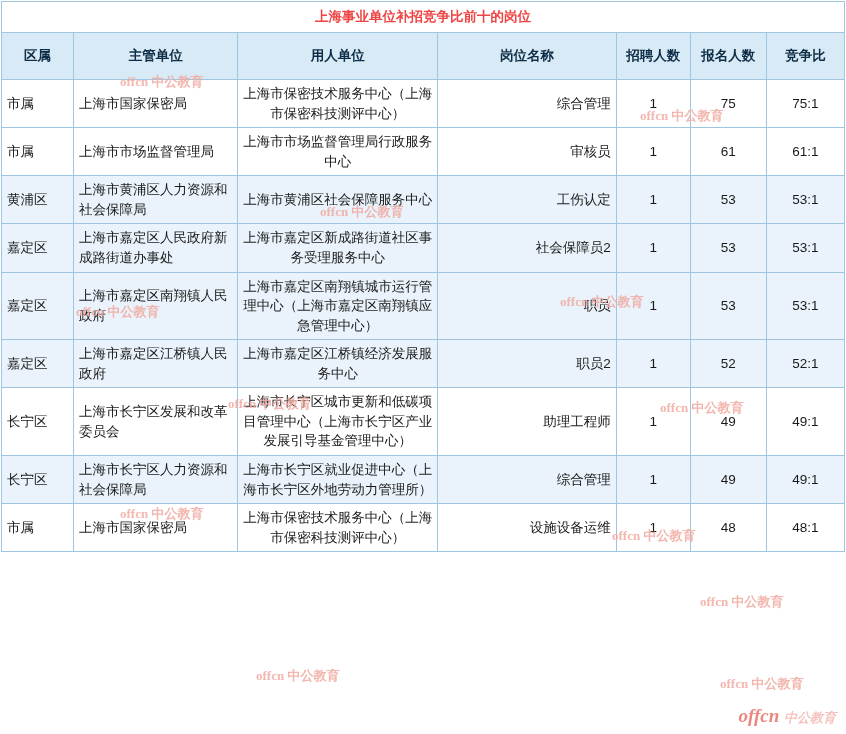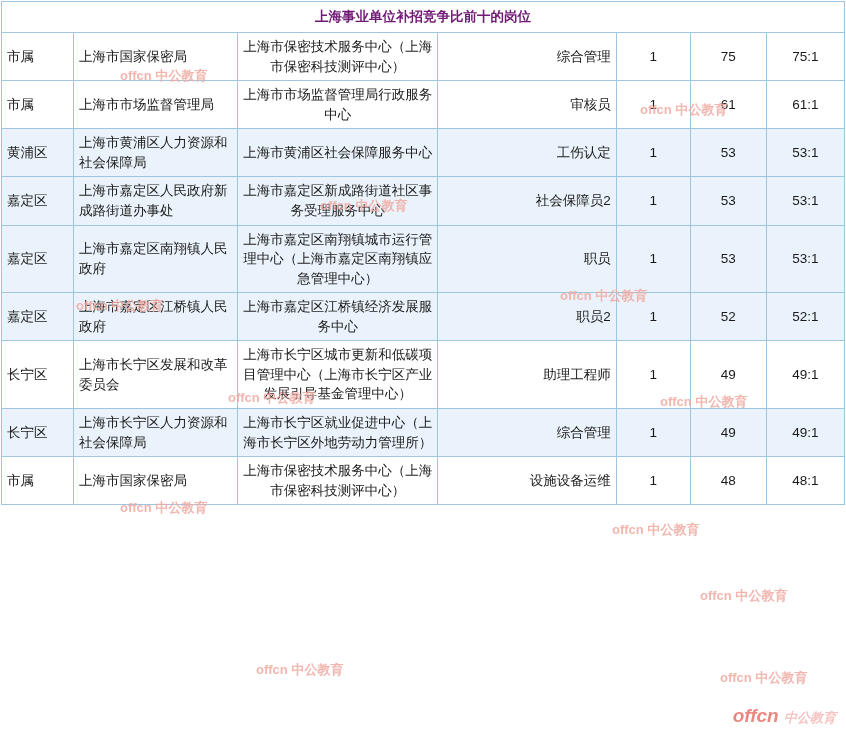--- a/index.html
+++ b/index.html
@@ -37,21 +37,21 @@
   }
   
   .title-cell {
     background: #ffffff;
     text-align: center;
     font-weight: bold;
     font-size: 14.5px;
     height: 22px;
     padding: 5px 4px;
     border: 1px solid #9fc6e0;
-    color: #701a75;
+    color: #ef4444;
   }
   
   .hdr th {
     background: #d9eaf7;
     text-align: center;
     font-weight: bold;
     color: #0d2c45;
     height: 38px;
     font-size: 13.5px;
   }
@@ -77,21 +77,22 @@
 
   
   .wm {
     position: absolute;
     pointer-events: none;
     font-size: 13px;
     font-weight: bold;
     color: #f0aaa2;
     opacity: 0.85;
     white-space: nowrap;
-    font-family: Liberation Sans, sans-serif;
+    font-family: Liberation Serif, serif;
+    margin-top: 6px;
   }
   .wm-big {
     font-size: 19px;
     color: #e8736a;
     font-style: italic;
     font-weight: bold;
   }
   .wm-faint { opacity: 0.5; }
 </style>
 </head>
@@ -105,20 +106,29 @@
         <col class="c-1">
         <col class="c-2">
         <col class="c-3">
       <col class="c-4">
         <col class="c-5">
         <col class="c-6">
     </colgroup>
     <tbody>
       <tr>
         <td class="title-cell" colspan="7">上海事业单位补招竞争比前十的岗位</td>
+      </tr>
+      <tr class="hdr">
+        <th>区属</th>
+        <th>主管单位</th>
+        <th>用人单位</th>
+        <th>岗位名称</th>
+        <th>招聘人数</th>
+        <th>报名人数</th>
+        <th>竞争比</th>
       </tr>
 
       <tr class="row-plain">
         <td class="cell-c1">市属</td>
         <td class="cell-c2">上海市国家保密局</td>
         <td class="cell-c3">上海市保密技术服务中心（上海市保密科技测评中心）</td>
         <td class="cell-c4">综合管理</td>
         <td class="cell-num">1</td>
         <td class="cell-num">75</td>
         <td class="cell-num">75:1</td>

